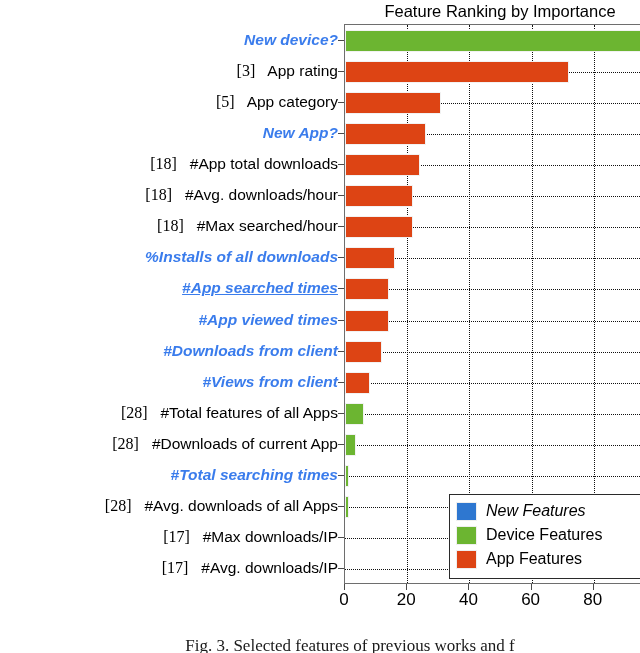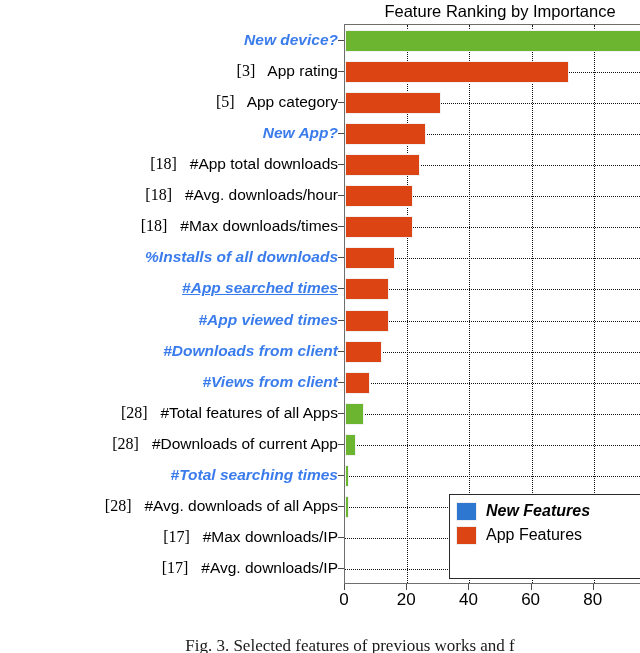--- a/index.html
+++ b/index.html
@@ -153,21 +153,21 @@
     margin-right: 9px;
     flex: 0 0 auto;
     border: 1px solid #efefef;
     box-sizing: border-box;
   }
   .legend-text {
     font-size: 16px;
     white-space: nowrap;
   }
   .legend-text.em {
-    font-weight: bold;
+    font-weight: normal;
     font-style: italic;
   }
 
   
   #caption {
     position: absolute;
     left: 0;
     top: 636px;
     width: 640px;
     text-align: center;
@@ -286,21 +286,21 @@
       <div class="ytick" style="top: 537.333px;"></div>
       <div class="ytick" style="top: 568.444px;"></div>
     </div>
   <div id="ylabels-layer">
       <div class="ylabel newfeat" style="top: 25.5556px;"><span>New device?</span></div>
       <div class="ylabel" style="top: 56.6667px;"><span class="ref">[3]</span>  <span>App rating</span></div>
       <div class="ylabel" style="top: 87.7778px; text-align: center;"><span class="ref">[5]</span>  <span>App category</span></div>
       <div class="ylabel newfeat" style="top: 118.889px;"><span>New App?</span></div>
       <div class="ylabel" style="top: 150px;"><span class="ref">[18]</span>  <span>#App total downloads</span></div>
       <div class="ylabel" style="top: 181.111px;"><span class="ref">[18]</span>  <span>#Avg. downloads/hour</span></div>
-      <div class="ylabel" style="top: 212.222px;"><span class="ref">[18]</span>  <span>#Max downloads/times</span></div>
+      <div class="ylabel" style="top: 212.222px;"><span class="ref">[18]</span>  <span>#Max searched/hour</span></div>
       <div class="ylabel newfeat" style="top: 243.333px;"><span>%Installs of all downloads</span></div>
       <div class="ylabel newfeat" style="top: 274.444px; text-decoration: underline;"><span>#App searched times</span></div>
       <div class="ylabel newfeat" style="top: 305.556px;"><span>#App viewed times</span></div>
       <div class="ylabel newfeat" style="top: 336.667px;"><span>#Downloads  from client</span></div>
       <div class="ylabel newfeat" style="top: 367.778px;"><span>#Views from client</span></div>
       <div class="ylabel" style="top: 398.889px;"><span class="ref">[28]</span>  <span>#Total features of all Apps</span></div>
       <div class="ylabel" style="top: 430px;"><span class="ref">[28]</span>  <span>#Downloads of current App</span></div>
       <div class="ylabel newfeat" style="top: 461.111px;"><span>#Total searching times</span></div>
       <div class="ylabel" style="top: 492.222px;"><span class="ref">[28]</span>  <span>#Avg. downloads of all Apps</span></div>
       <div class="ylabel" style="top: 523.333px;"><span class="ref">[17]</span>  <span>#Max downloads/IP</span></div>
@@ -320,20 +320,24 @@
       <div class="xtick" style="left: 625px;"></div>
       <div class="xticklabel" style="left: 625px;">100</div>
     </div>
 
   <div id="legend">
       <div class="legend-row">
         <div class="legend-swatch" style="background: rgb(46, 119, 208);"></div>
         <div class="legend-text em">New Features</div>
       </div>
       <div class="legend-row">
+        <div class="legend-swatch" style="background: rgb(108, 181, 49);"></div>
+        <div class="legend-text">Device Features</div>
+      </div>
+      <div class="legend-row">
         <div class="legend-swatch" style="background: rgb(221, 68, 20);"></div>
         <div class="legend-text">App  Features</div>
       </div>
     </div>
 
   <div id="caption">Fig. 3.  Selected features of previous works and f</div>
 
 </div>
 
 </body></html>

